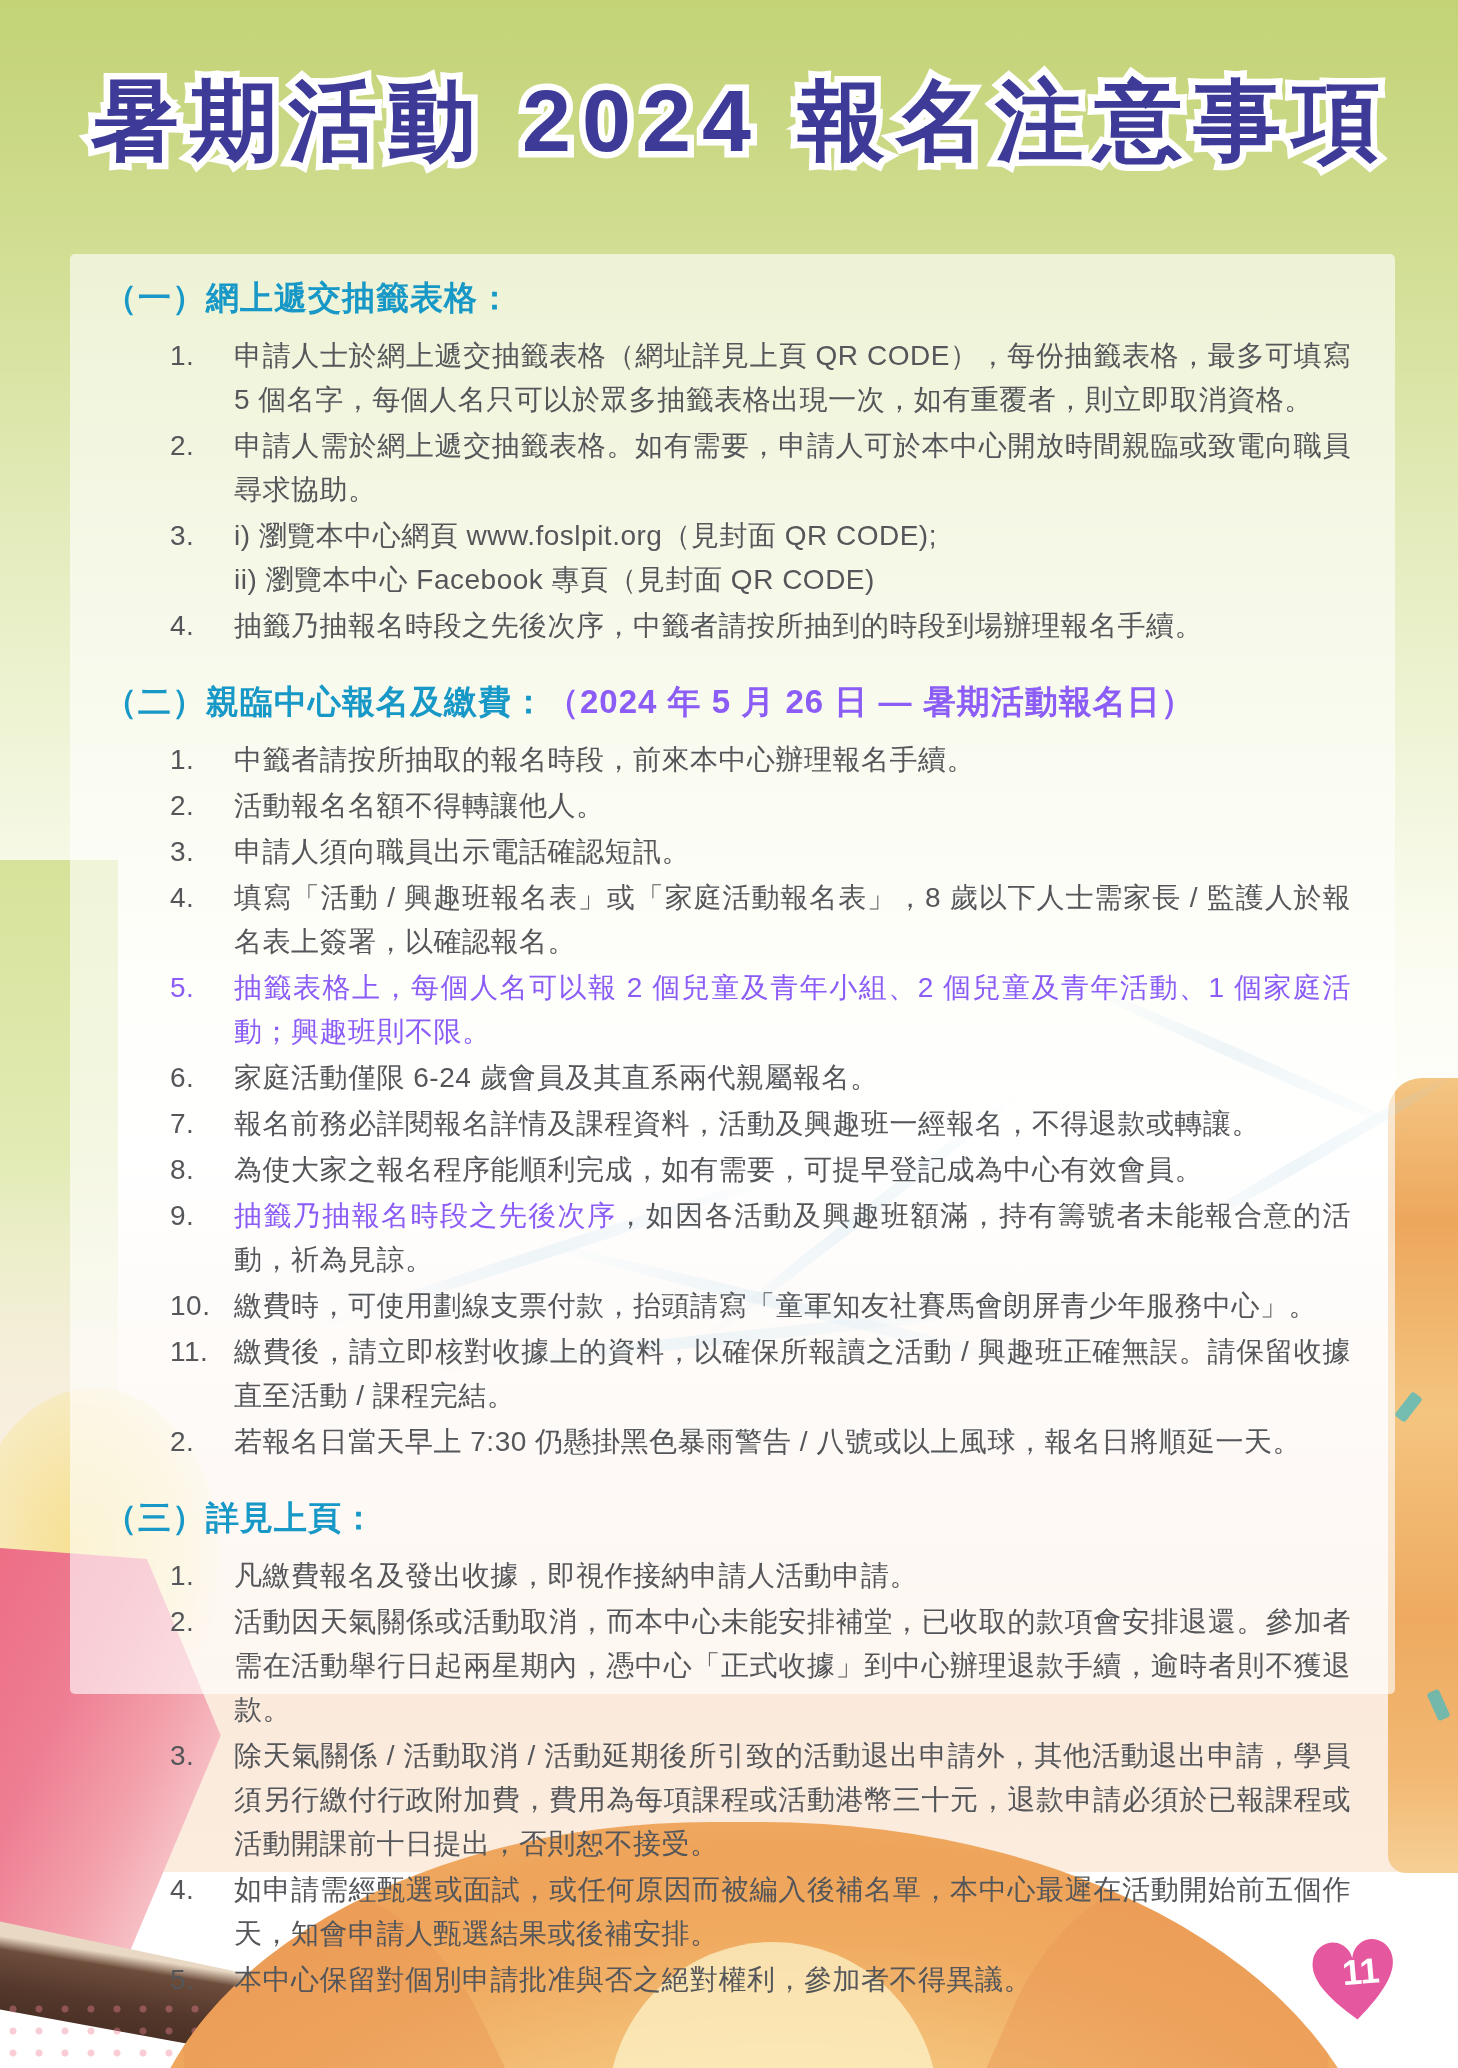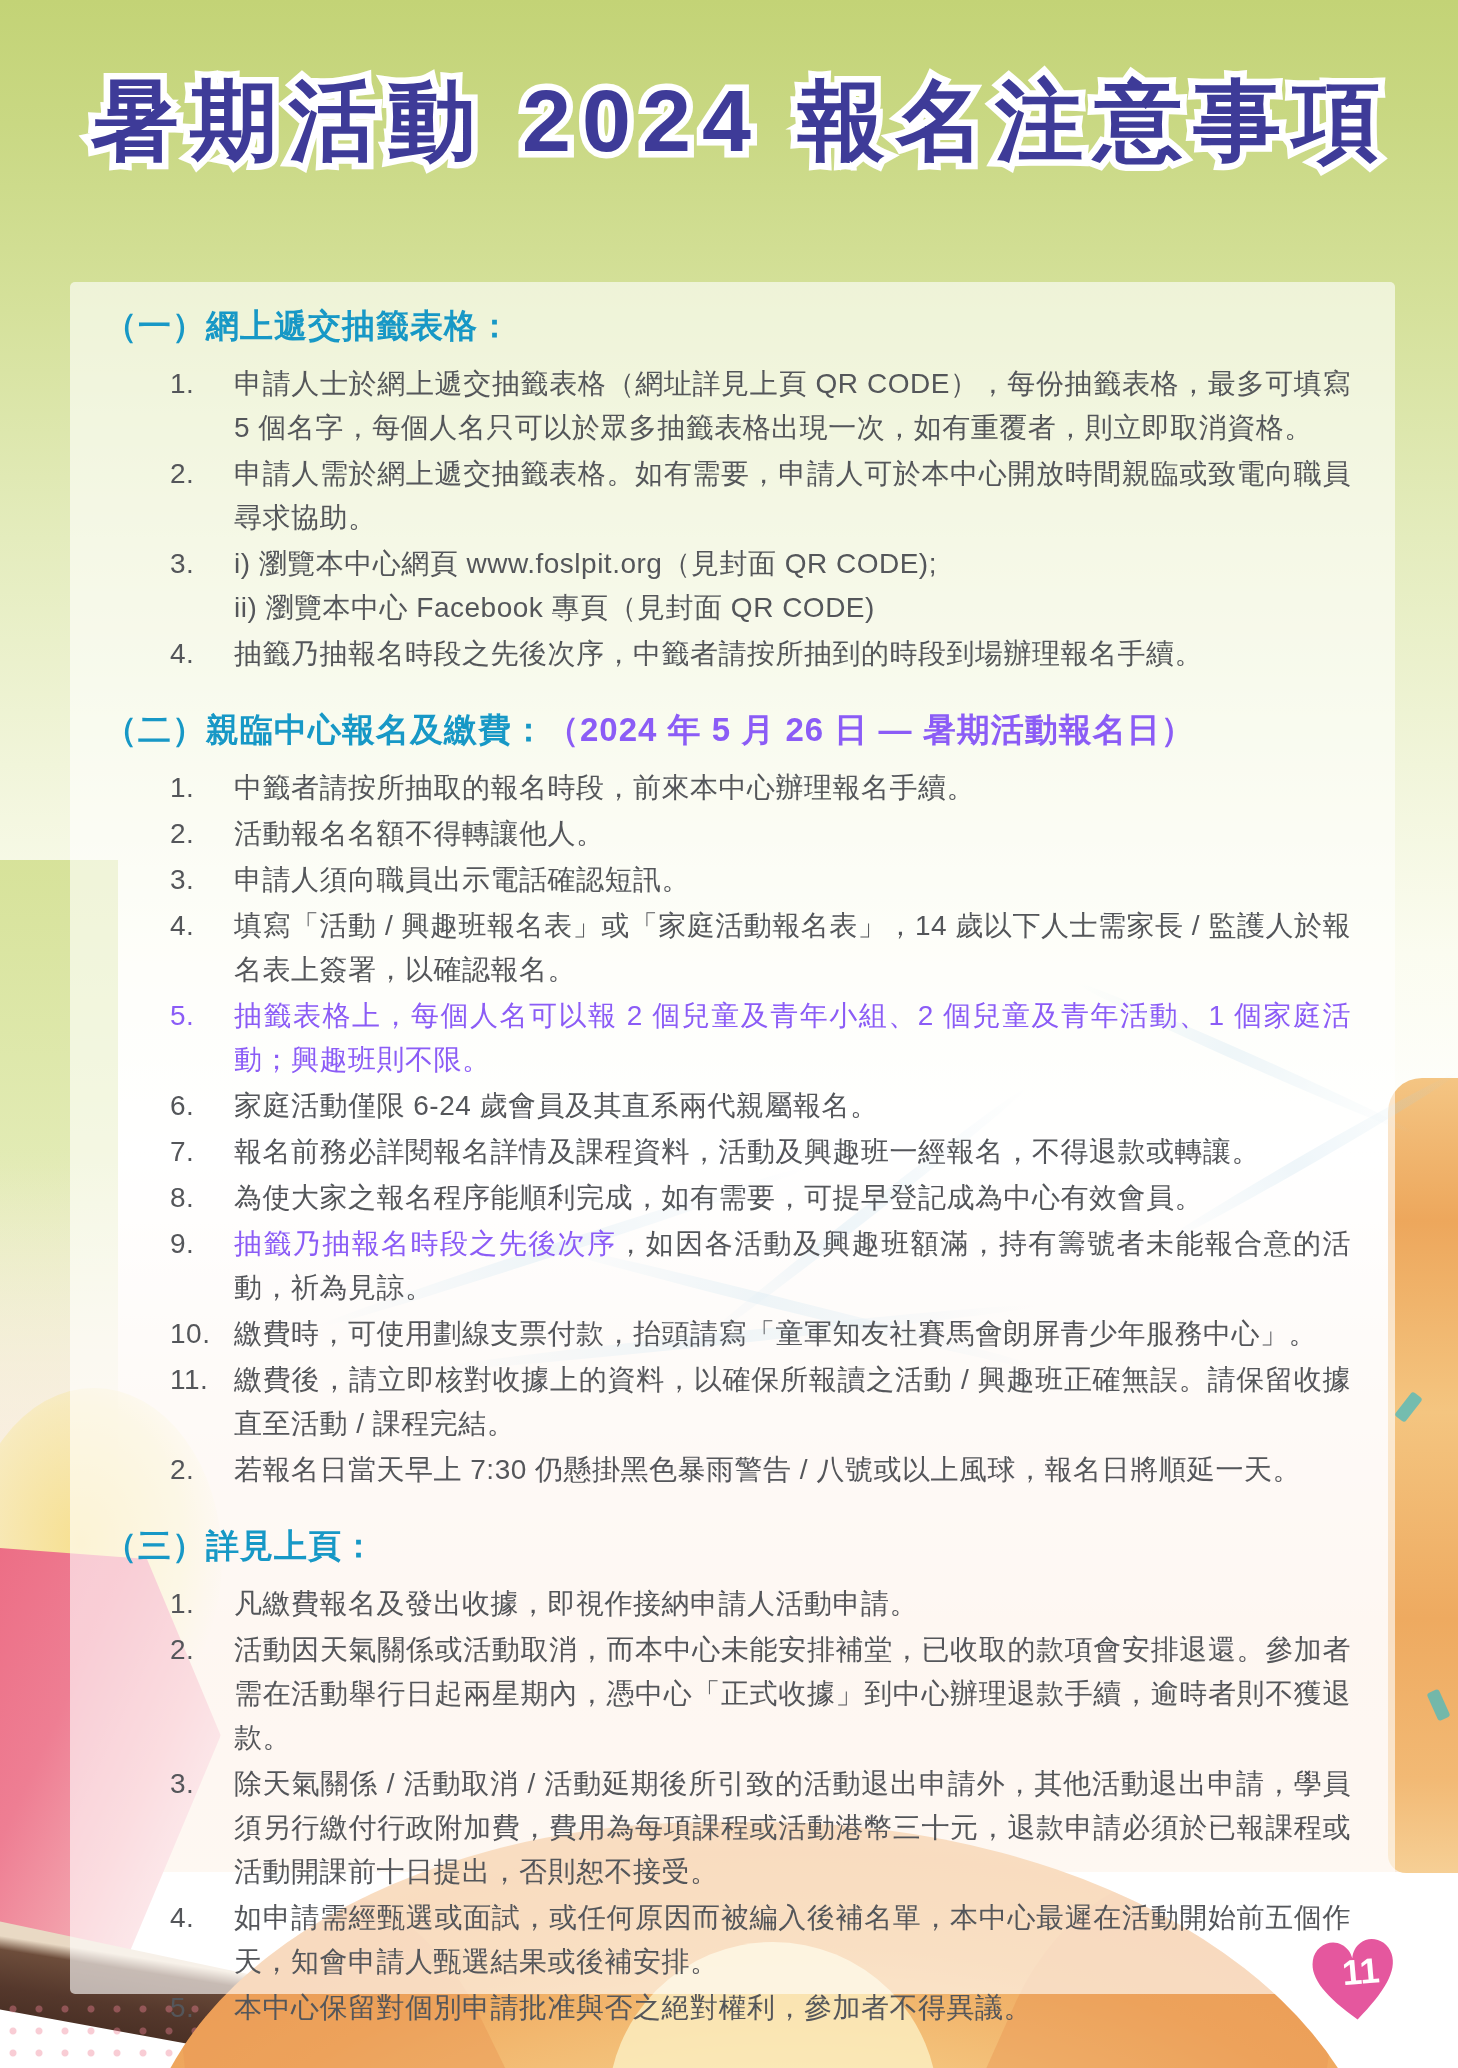--- a/index.html
+++ b/index.html
@@ -86,24 +86,24 @@
   .title{
     position:absolute;left:0;top:62px;width:100%;text-align:center;
     font-size:88px;font-weight:bold;letter-spacing:11px;white-space:nowrap;
     color:#3e3b98;
     -webkit-text-stroke:13px #ffffff;paint-order:stroke fill;
     text-shadow:0 0 6px #fff,3px 3px 0 #fff,-3px 3px 0 #fff,3px -3px 0 #fff,-3px -3px 0 #fff;
     padding-left:24px;
   }
   
   .panel{
-    position:absolute;left:70px;top:254px;width:1325px;height:1712px;
+    position:absolute;left:70px;top:254px;width:1325px;height:1440px;
     background:rgba(255,255,255,0.62);border-radius:5px;
     padding:20px 44px 0 34px;box-sizing:border-box;
-    color:#54565a;font-size:28px;line-height:44px;letter-spacing:0.5px;margin-top:28px;
+    color:#54565a;font-size:28px;line-height:44px;letter-spacing:0.5px;
   }
   .section{margin-top:30px;}
   .section:first-child{margin-top:0;}
   .section-heading{
     margin:0 0 12px 0;font-size:33px;line-height:48px;font-weight:bold;letter-spacing:1px;
   }
   .c-teal{color:#1798c6;}
   .c-red{color:#8b5cf6;}
   .c-default{color:#54565a;}
   .items{padding-left:66px;}
@@ -175,21 +175,21 @@
           <div class="item" data-interactable="false">
             <span class="num c-default" data-interactable="false">2.</span>
             <div class="body" data-interactable="false"><span class="c-default" data-interactable="false">活動報名名額不得轉讓他人。</span></div>
           </div>
           <div class="item" data-interactable="false">
             <span class="num c-default" data-interactable="false">3.</span>
             <div class="body" data-interactable="false"><span class="c-default" data-interactable="false">申請人須向職員出示電話確認短訊。</span></div>
           </div>
           <div class="item" data-interactable="false">
             <span class="num c-default" data-interactable="false">4.</span>
-            <div class="body" data-interactable="false"><span class="c-default" data-interactable="false">填寫「活動 / 興趣班報名表」或「家庭活動報名表」，14 歲以下人士需家長 / 監護人於報名表上簽署，以確認報名。</span></div>
+            <div class="body" data-interactable="false"><span class="c-default" data-interactable="false">填寫「活動 / 興趣班報名表」或「家庭活動報名表」，8 歲以下人士需家長 / 監護人於報名表上簽署，以確認報名。</span></div>
           </div>
           <div class="item" data-interactable="false">
             <span class="num c-red" data-interactable="false">5.</span>
             <div class="body" data-interactable="false"><span class="c-red" data-interactable="false">抽籤表格上，每個人名可以報 2 個兒童及青年小組、2 個兒童及青年活動、1 個家庭活動；興趣班則不限。</span></div>
           </div>
           <div class="item" data-interactable="false">
             <span class="num c-default" data-interactable="false">6.</span>
             <div class="body" data-interactable="false"><span class="c-default" data-interactable="false">家庭活動僅限 6-24 歲會員及其直系兩代親屬報名。</span></div>
           </div>
           <div class="item" data-interactable="false">

